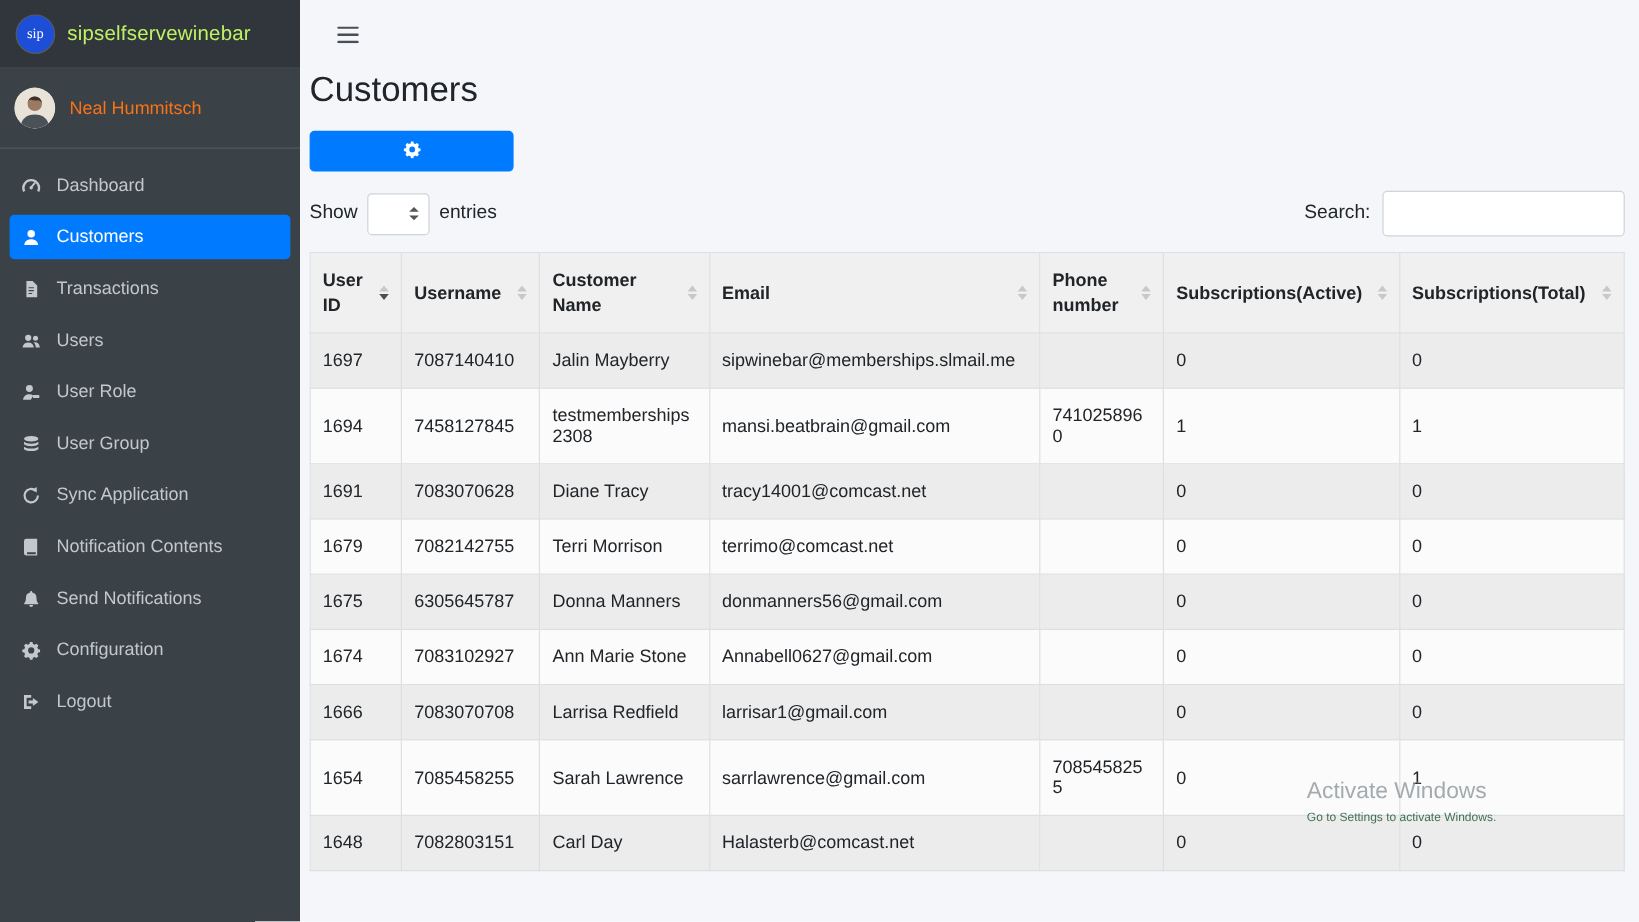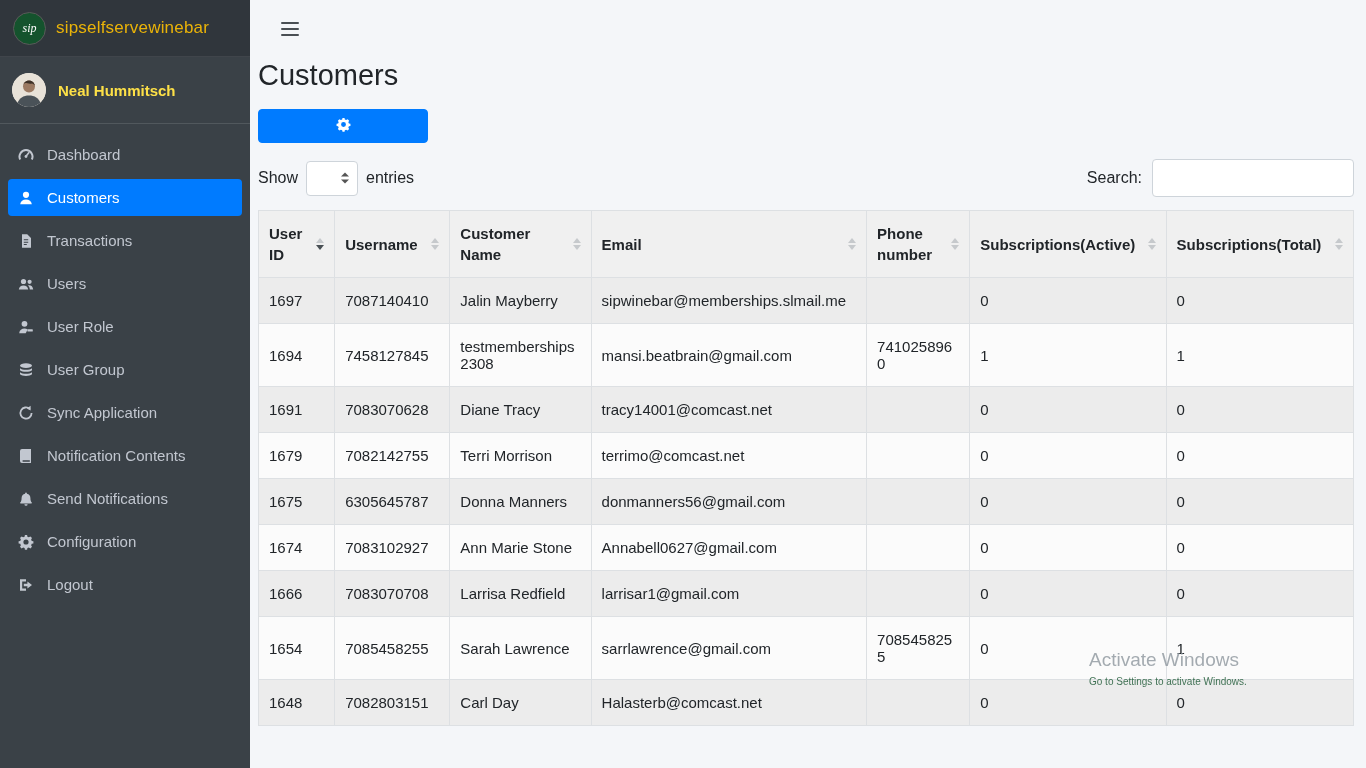--- a/index.html
+++ b/index.html
@@ -2,25 +2,25 @@
 <html><head>
 <meta charset="utf-8">
 <style>
   *{box-sizing:border-box;margin:0;padding:0}
   html,body{width:1366px;height:768px;overflow:hidden}
   body{font-family:"Liberation Sans","DejaVu Sans",sans-serif;background:#f4f6f9;position:relative}
 
   
   .sidebar{position:absolute;left:0;top:0;bottom:0;width:250px;background:#3a4147;z-index:10}
   .brand{height:57px;display:flex;align-items:center;gap:10px;padding:0 13px;background:#30363c;border-bottom:1px solid rgba(255,255,255,.08);cursor:pointer}
-  .brand-logo{width:33px;height:33px;border-radius:50%;background:#14532d;border:1px solid #5a5a5a;color:#fff;display:flex;align-items:center;justify-content:center;font-style:italic;font-size:12px;font-family:"Liberation Serif",serif;flex:0 0 auto}
-  .brand-title{color:#eab308;font-size:17px;letter-spacing:.2px;white-space:nowrap}
+  .brand-logo{width:33px;height:33px;border-radius:50%;background:#1d4ed8;border:1px solid #5a5a5a;color:#fff;display:flex;align-items:center;justify-content:center;font-size:12px;font-family:"Liberation Serif",serif;flex:0 0 auto}
+  .brand-title{color:#bef264;font-size:17px;letter-spacing:.2px;white-space:nowrap}
   .user-panel{display:flex;align-items:center;gap:12px;padding:16px 12px;border-bottom:1px solid rgba(255,255,255,.12)}
   .avatar{width:34px;height:34px;border-radius:50%;overflow:hidden;flex:0 0 auto;background:#e8e2d8}
-  .user-name{color:#fde047;font-size:15px;font-weight:700}
+  .user-name{color:#f97316;font-size:15px;font-weight:400}
   .menu{padding:12px 8px}
   .nav-item{display:flex;align-items:center;height:37px;padding:0 10px;margin-bottom:6px;border-radius:4px;color:#c2c7d0;cursor:pointer}
   .nav-item.active{background:#007bff;color:#fff}
   .nav-icon{width:29px;display:flex;align-items:center;flex:0 0 auto}
   .nav-icon svg{display:block}
   .nav-label{font-size:15px;font-weight:400;white-space:nowrap}
 
   
   .main{position:absolute;left:250px;top:0;right:0;bottom:0}
   .navbar{height:57px;display:flex;align-items:center;padding-left:31px}

